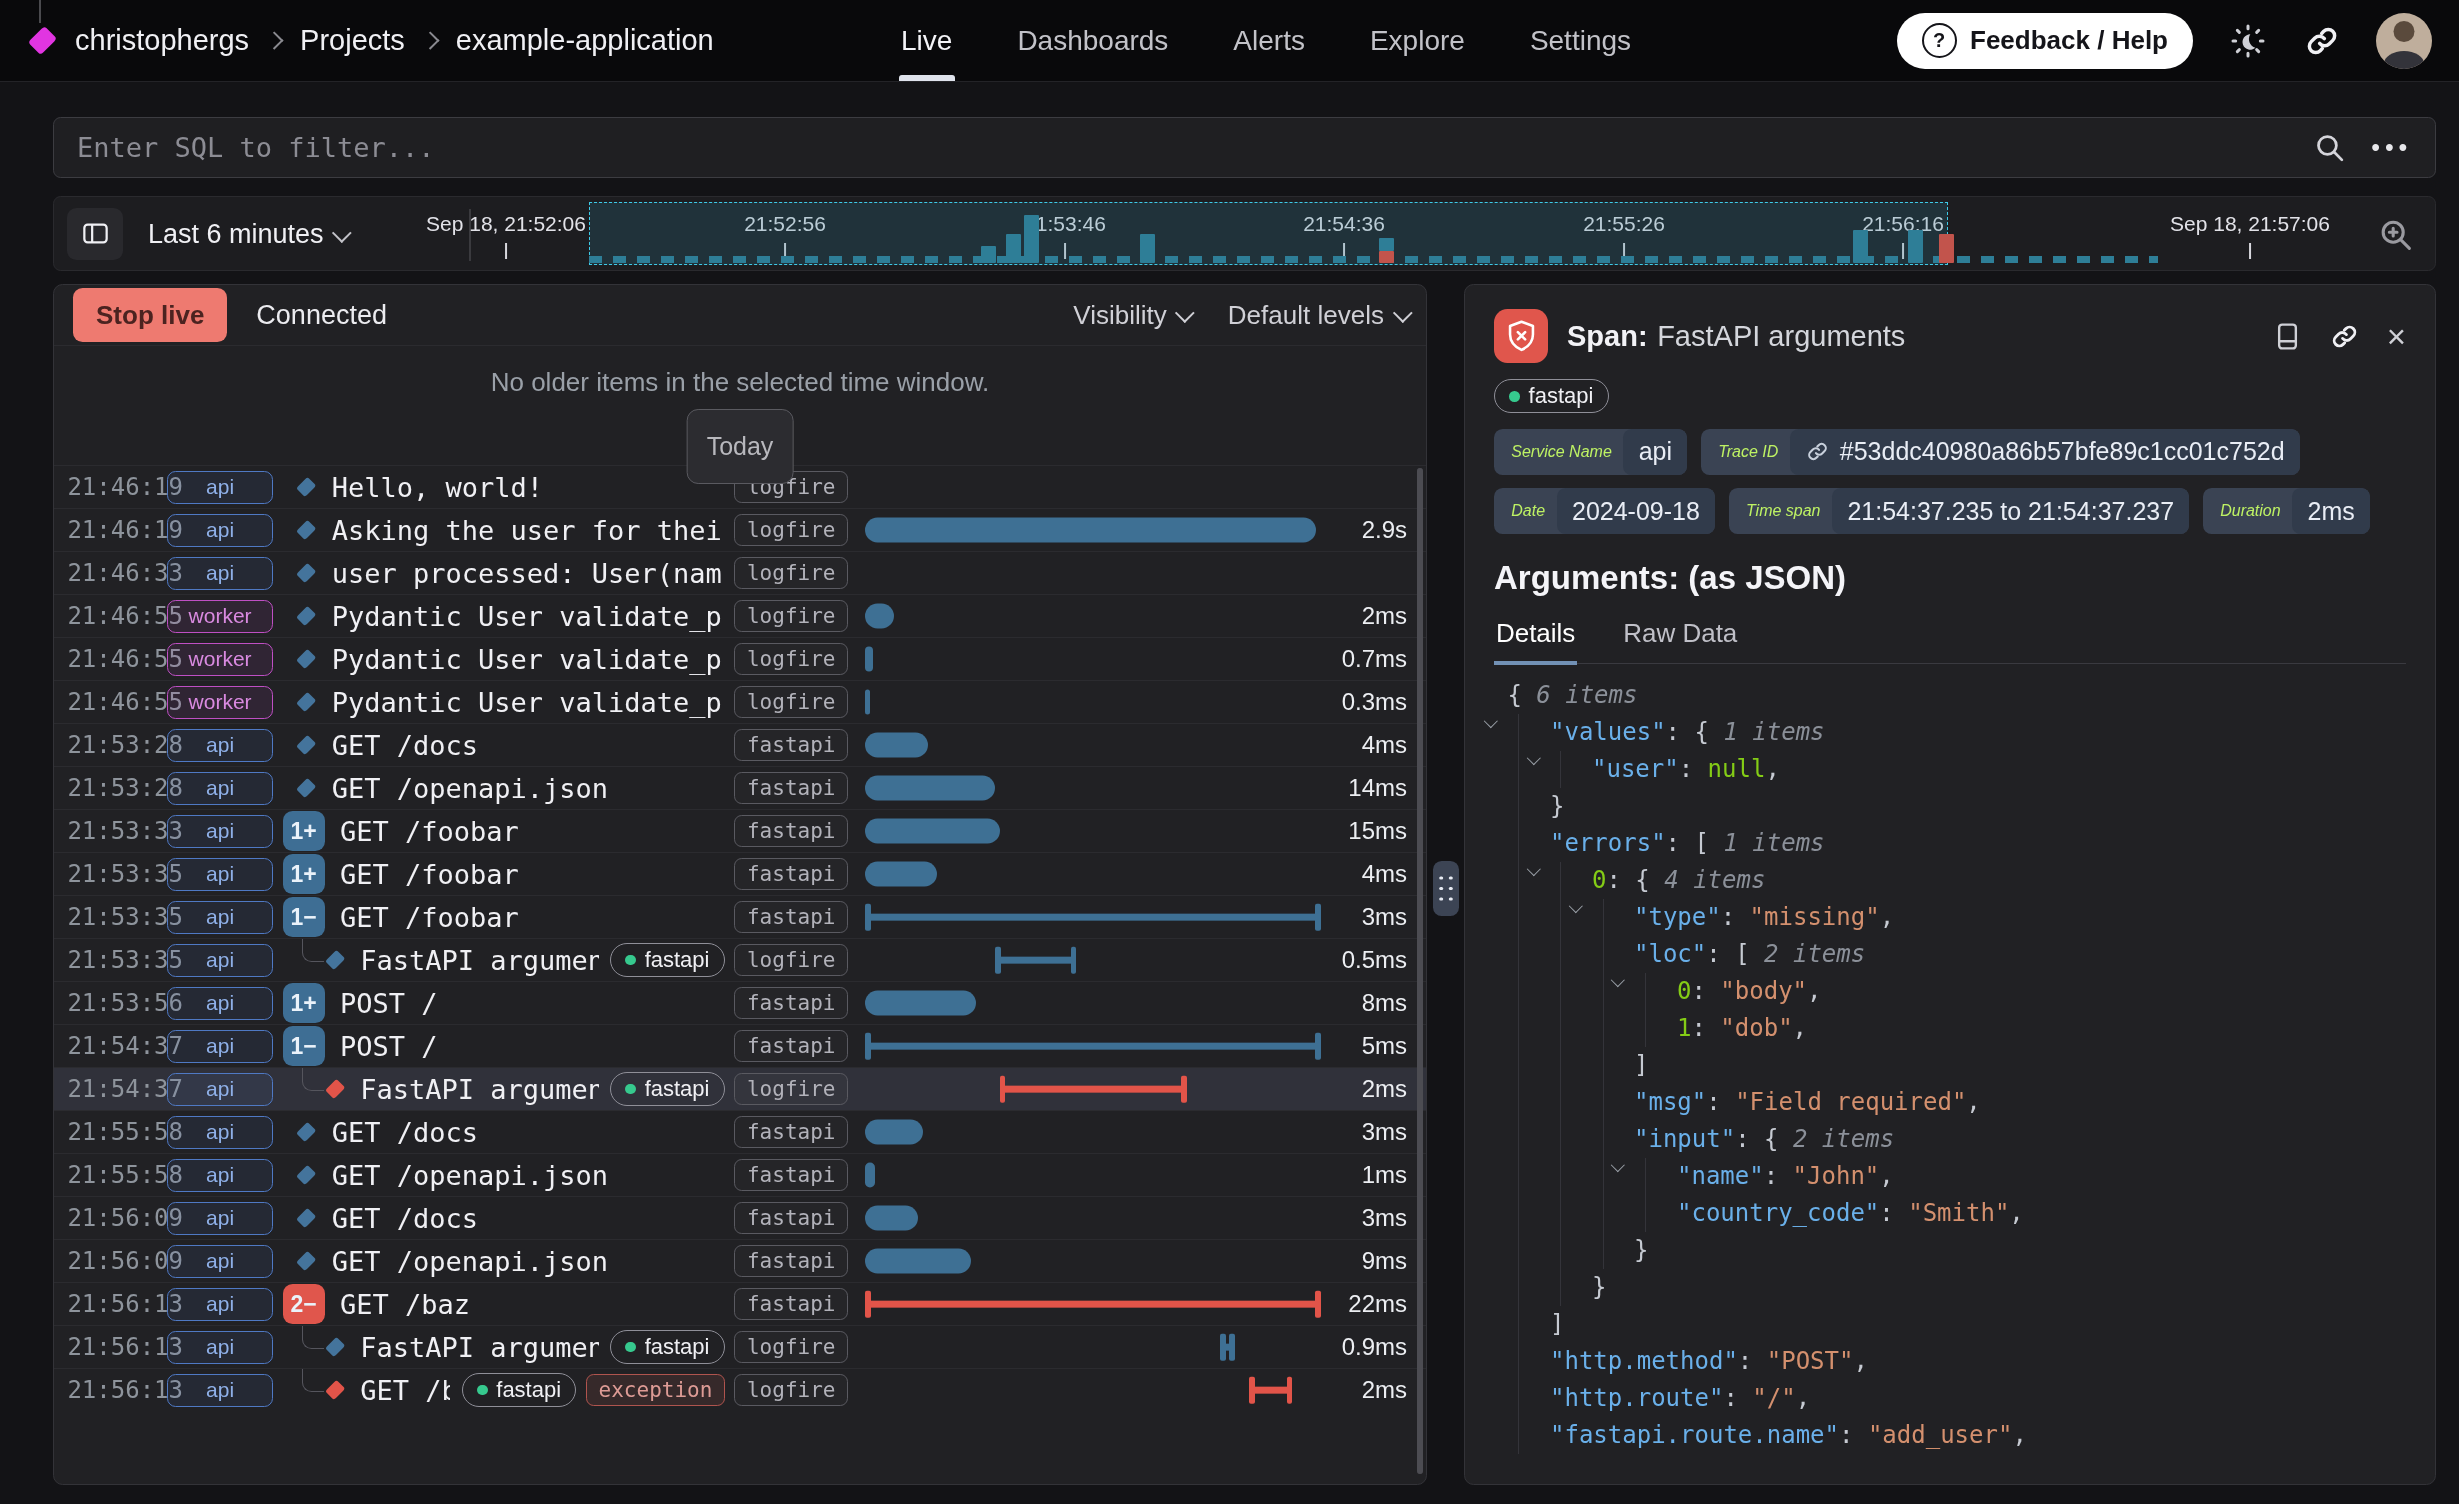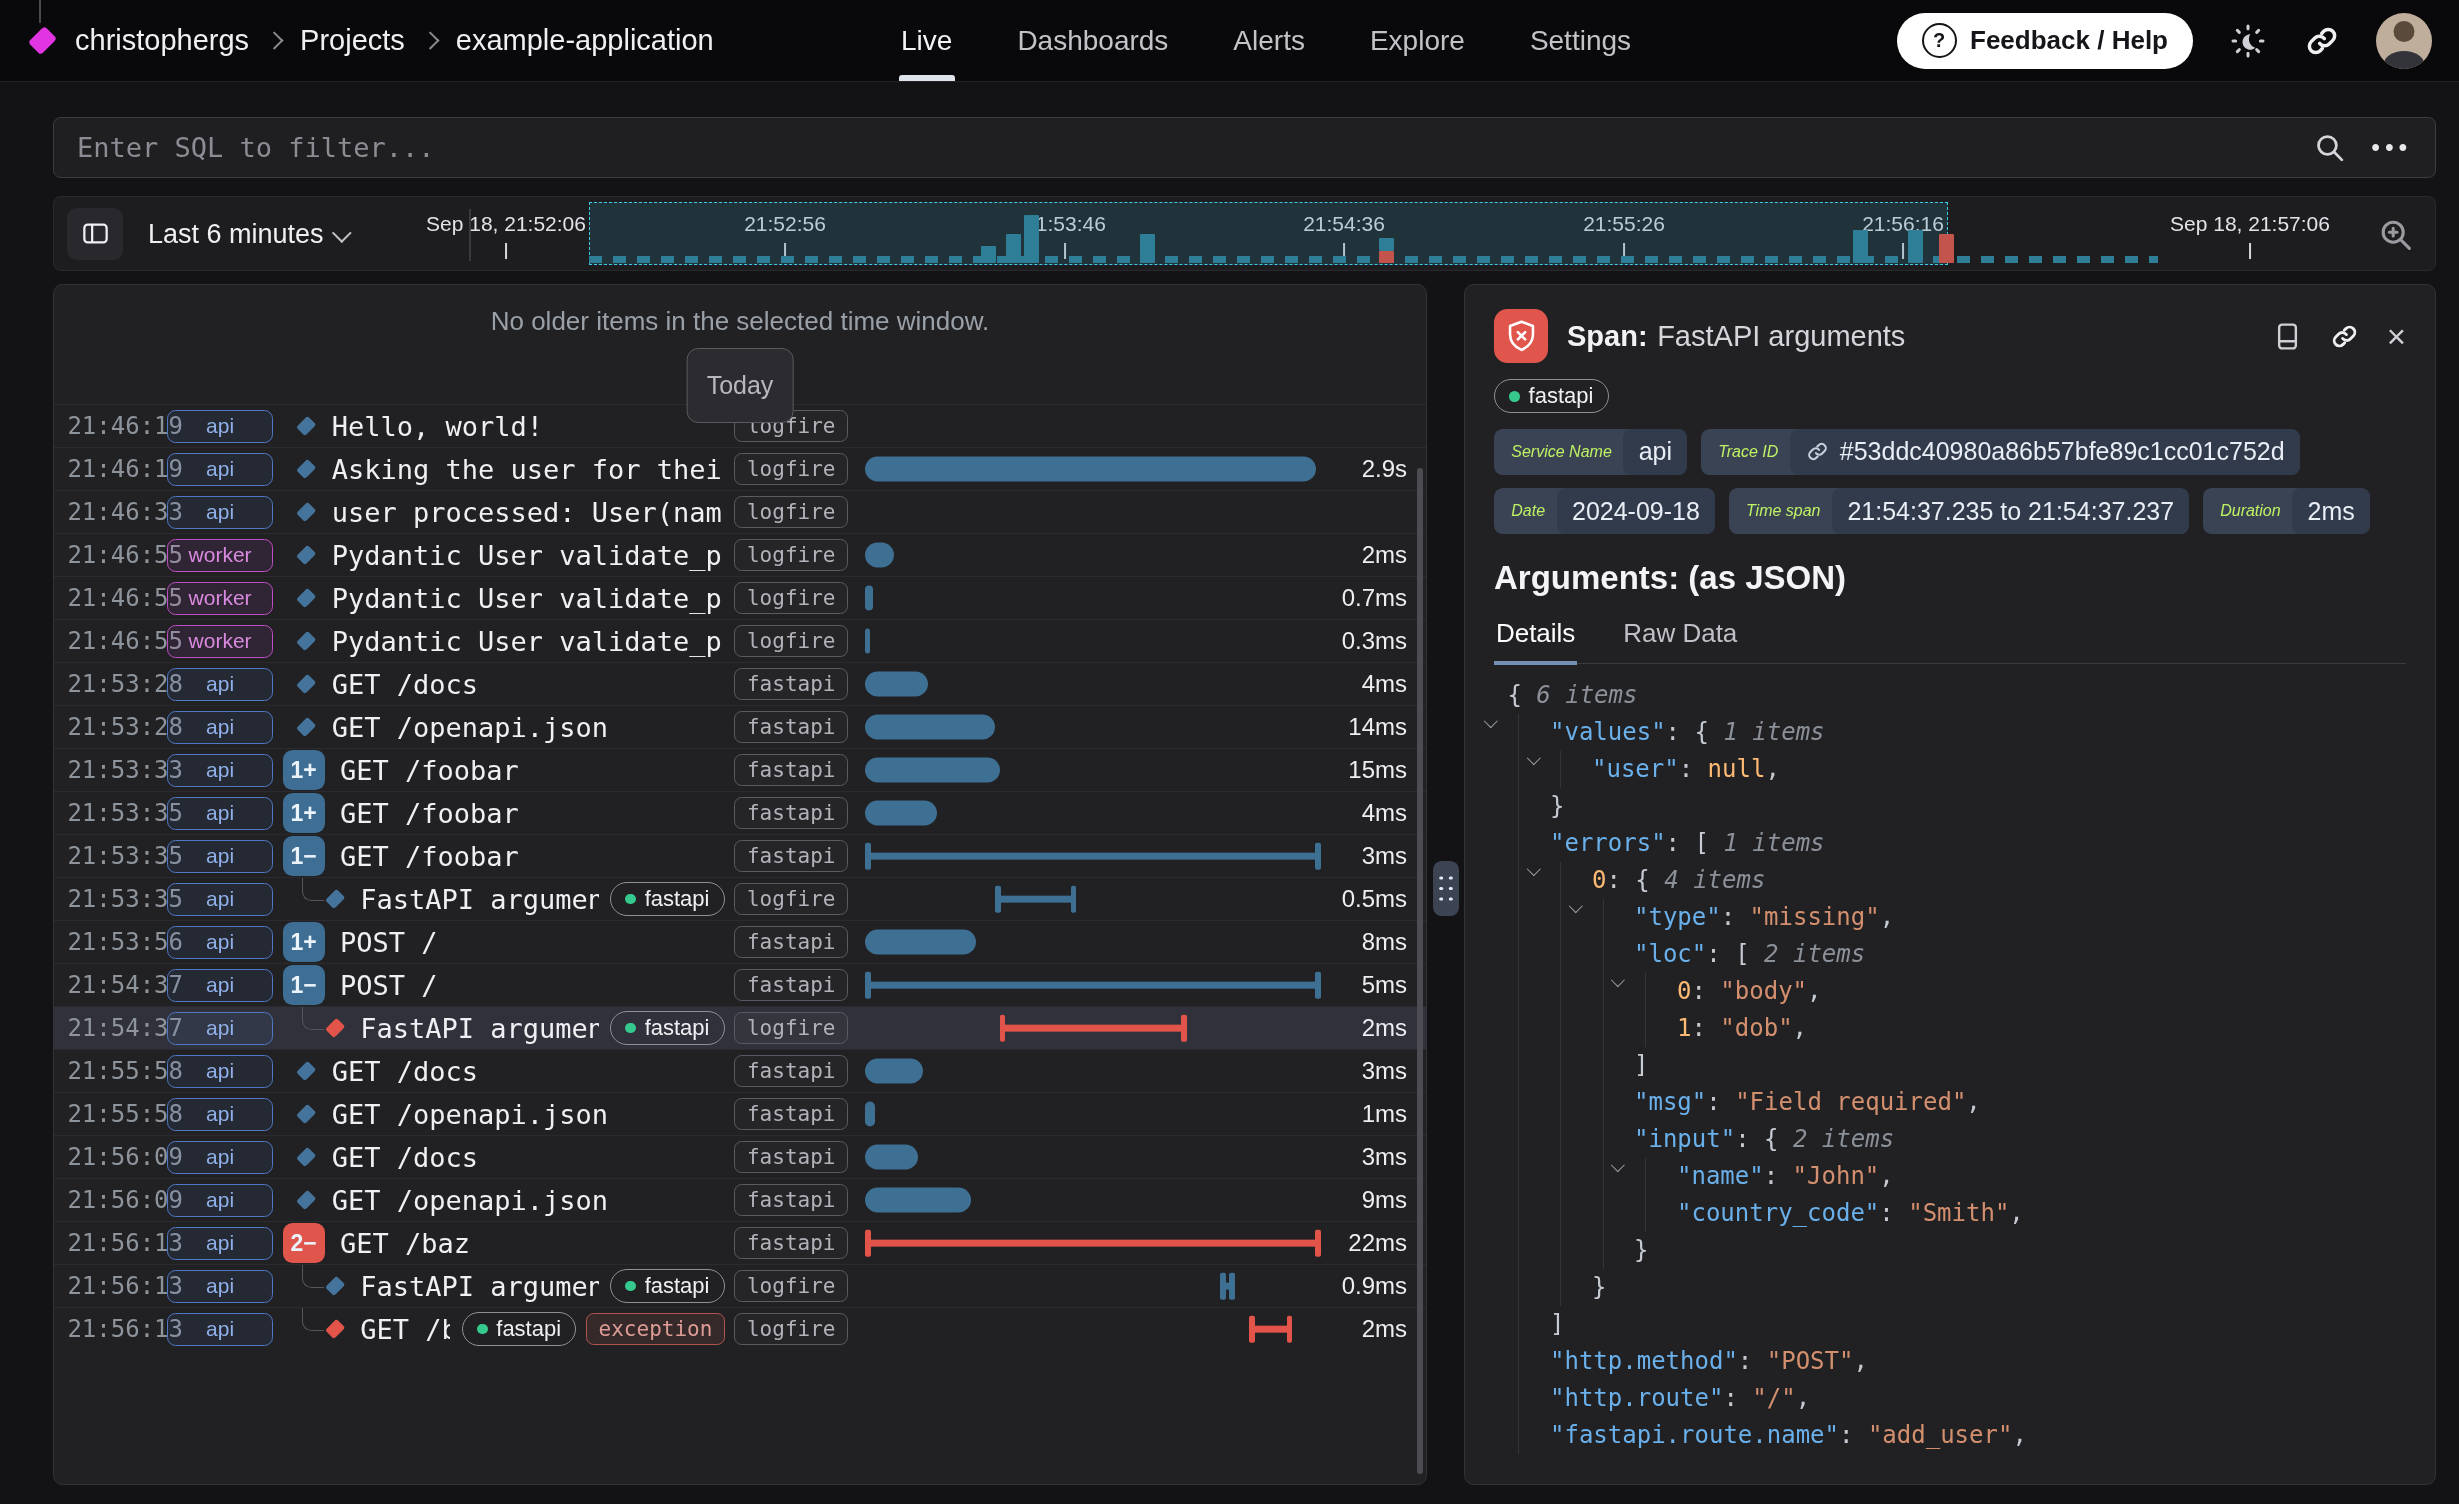--- a/index.html
+++ b/index.html
@@ -142,21 +142,21 @@
   .rp-tab{font-size:26px;color:#c0c0c8;padding:0 1.9px 13.4px 1.9px;position:relative;cursor:pointer}
   .rp-tab.active{color:#fff}
   .rp-tab.active::after{content:"";position:absolute;left:0;right:0;bottom:-1.9px;height:3.8px;background:#7291b5}
   #rp-heading{margin-top:25px;font-size:33px;font-weight:700;color:#f4f4f8}
   #json-tree{margin-top:13.4px;font-family:"DejaVu Sans Mono",monospace;font-size:24px}
   .jline{position:relative;height:37px;line-height:37px;white-space:nowrap}
   .jguide{position:absolute;top:0;bottom:0;width:0;border-left:1px solid #34343a}
   .jcaret{display:inline-block;width:29px;margin-left:-29px;position:relative;cursor:pointer}
   .jcaret::before{content:"";position:absolute;left:7.7px;top:12.5px;width:8.6px;height:8.6px;
       border-right:1.9px solid #9aa0a8;border-bottom:1.9px solid #9aa0a8;transform:rotate(45deg)}
-  .jk{color:#6ab0ea}.js{color:#d4906e}.jn{color:#fdba74}.jp{color:#c6cad2}
+  .jk{color:#6ab0ea}.js{color:#d4906e}.jn{color:#84cc16}.jp{color:#c6cad2}
   .ji{color:#8b9099;font-style:italic}
 </style>
 </head>
 <body>
 
 <div id="nav">
   <div class="logo-stick"></div>
   <div class="logo-dia"></div>
   <div class="crumbs">
     <span>christophergs</span>
@@ -263,20 +263,34 @@
   <div id="tl-zoom">
     <svg width="37" height="37" viewBox="0 0 24 24" fill="none" stroke="#9a9aa0" stroke-width="2" stroke-linecap="round">
       <circle cx="10.5" cy="10.5" r="6.5"></circle>
         <path d="M15.5 15.5L21 21"></path>
         <path d="M10.5 8v5M8 10.5h5"></path>
     </svg>
   </div>
 </div>
 
 <div id="left-panel" class="panel">
+  <div id="lp-header">
+    <button id="stop-live">Stop live</button>
+    <span id="conn-label">Connected</span>
+    <div id="lp-header-right">
+      <span class="hdr-dd">
+        <span>Visibility</span>
+        <span class="chev-d"></span>
+      </span>
+      <span class="hdr-dd">
+        <span>Default levels</span>
+        <span class="chev-d"></span>
+      </span>
+    </div>
+  </div>
   <div id="empty-block">
     <div id="empty-msg">No older items in the selected time window.</div>
     <button id="today-btn">Today</button>
   </div>
   <div id="trace-rows">
       <div class="trow">
         <span class="t-time mono">21:46:19</span>
         <span class="t-badge api">api</span>
         <span class="t-content">
           <span class="dia blue"></span>

